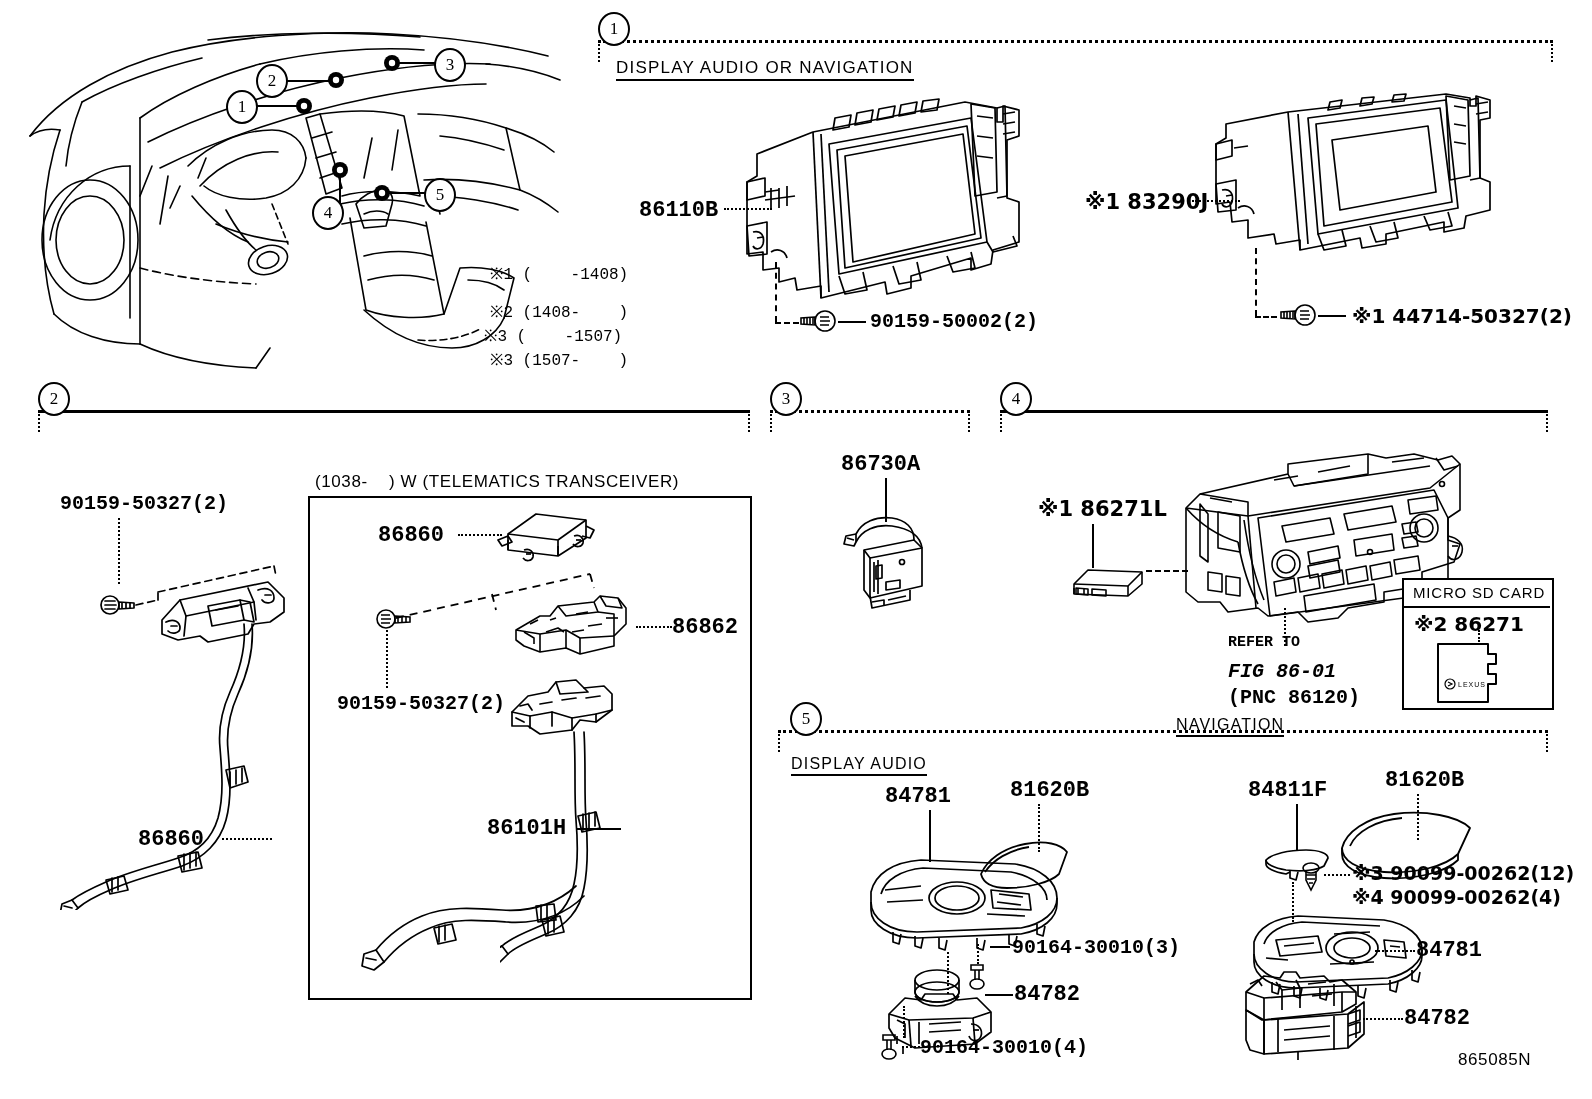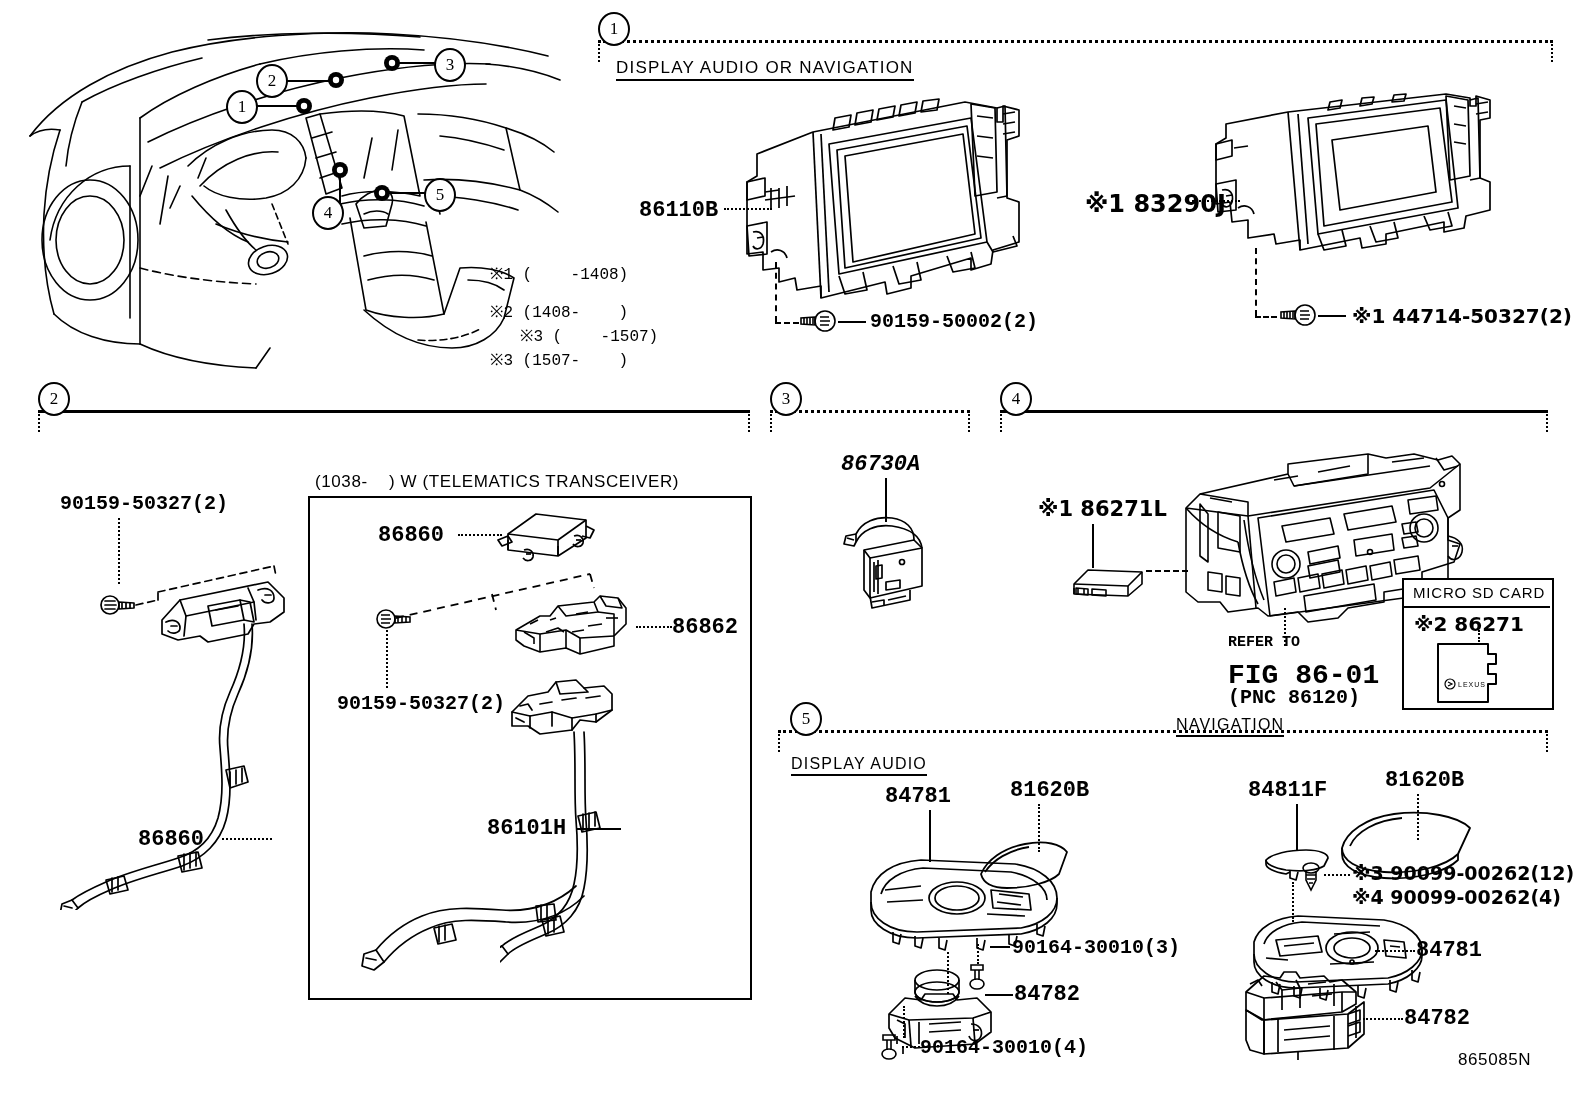--- a/index.html
+++ b/index.html
@@ -176,21 +176,21 @@
   </div>
 <div class="circnum" style="left:312px;top:196px;">
     <span>4</span>
   </div>
 <div class="circnum" style="left:424px;top:178px;">
     <span>5</span>
   </div>
 
 <div class="note" style="left:490px;top:262px;"><span>※1 (    -1408)</span></div>
 <div class="note" style="left:490px;top:300px;"><span>※2 (1408-    )</span></div>
-<div class="note" style="left:520px;top:324px;"><span>※3 (    -1507)</span></div>
+<div class="note" style="left:484px;top:324px;"><span>※3 (    -1507)</span></div>
 <div class="note" style="left:490px;top:348px;"><span>※3 (1507-    )</span></div>
 
 <div class="circnum" style="left:598px;top:12px;">
     <span>1</span>
   </div>
 <div class="ruledot" style="left:598px;top:40px;width:955px;"></div>
 <div class="vtickdot" style="left:598px;top:40px;height:22px;"></div>
 <div class="vtickdot" style="left:1551px;top:40px;height:22px;"></div>
 
 <div class="hdr" style="left:616px;top:58px;">DISPLAY AUDIO OR NAVIGATION</div>
@@ -296,21 +296,21 @@
 
   <path d="M110 142 L 116 158 L 138 154 L 134 138"></path>
   <path d="M162 134 L 168 150 L 190 146 L 186 130"></path>
   <path d="M216 124 L 222 138 L 244 134 L 240 120"></path>
   <path d="M26 56 L 40 54"></path>
   <path d="M30 116 C 36 112, 44 114, 46 122"></path>
  </g>
 </svg>
 </div>
 
-<div class="lbl kanji" style="left:1085px;top:190px;font-size:24px;">※1 83290J</div>
+<div class="lbl kanji" style="left:1085px;top:190px;font-size:21px;">※1 83290J</div>
 <div class="leaddot" style="left:1192px;top:200px;width:48px;"></div>
 
 <div class="abs" style="left:1275px;top:302px;width:46px;height:26px;">
 <svg width="46" height="26" viewBox="0 0 46 26">
  <g fill="none" stroke="#000" stroke-width="1.6">
   <ellipse cx="30" cy="13" rx="10" ry="10"></ellipse>
   <path d="M25 9 L 34 9 M25 13 L 35 13 M25 17 L 34 17"></path>
   <path d="M20 9 L 6 10 L 6 16 L 20 17 Z"></path>
   <path d="M9 10 L 9 16 M12 10 L 12 16 M15 10 L 15 16 M18 10 L 18 16"></path>
  </g>
@@ -510,21 +510,21 @@
 <div class="lbl" style="left:487px;top:816px;font-size:22px;">86101H</div>
 <div class="lead" style="left:577px;top:828px;width:44px;"></div>
 
 <div class="circnum" style="left:770px;top:382px;">
     <span>3</span>
   </div>
 <div class="ruledot" style="left:770px;top:410px;width:200px;"></div>
 <div class="vtickdot" style="left:770px;top:410px;height:22px;"></div>
 <div class="vtickdot" style="left:968px;top:410px;height:22px;"></div>
 
-<div class="lbl" style="left:841px;top:452px;font-size:22px;font-style:italic;">86730A</div>
+<div class="lbl" style="left:841px;top:452px;font-size:22px;">86730A</div>
 <div class="leadv" style="left:885px;top:478px;width:0;height:44px;"></div>
 
 <div class="abs" style="left:840px;top:510px;width:100px;height:100px;">
 <svg width="100" height="100" viewBox="0 0 100 100">
  <g fill="none" stroke="#000" stroke-width="1.7" stroke-linejoin="round">
 
   <path d="M16 24 C 22 12, 36 6, 52 8 C 66 10, 74 18, 74 30"></path>
   <path d="M16 32 C 22 20, 36 14, 52 16 C 66 18, 80 24, 82 38"></path>
   <path d="M16 24 L 6 26 L 4 34 L 14 36 L 16 32 Z"></path>
   <path d="M7 28 L 14 30"></path>
@@ -627,21 +627,21 @@
   <path d="M96 28 L 120 24"></path>
   <path d="M140 20 L 172 14"></path>
   <path d="M214 10 L 246 6"></path>
   <path d="M32 46 L 54 50"></path>
  </g>
 </svg>
 </div>
 
 <div class="leadvdot" style="left:1284px;top:608px;height:38px;"></div>
 <div class="lbl" style="left:1228px;top:634px;font-size:15px;">REFER TO</div>
-<div class="lbl" style="left:1228px;top:660px;font-size:28px;">FIG 86-01</div>
+<div class="lbl" style="left:1228px;top:660px;font-size:20px;font-style:italic;">FIG 86-01</div>
 <div class="lbl" style="left:1228px;top:686px;font-size:20px;">(PNC 86120)</div>
 
 <div class="boxsolid" style="left:1402px;top:578px;width:148px;height:128px;"></div>
 <div class="abs" style="left:1402px;top:606px;width:148px;height:0;border-top:2px solid #000;"></div>
 <div class="abs" style="left:1413px;top:584px;font-family:'Liberation Sans',sans-serif;font-size:15px;letter-spacing:0.8px;">MICRO SD CARD</div>
 <div class="lbl kanji" style="left:1414px;top:612px;font-size:20px;">※2 86271</div>
 
 <div class="abs" style="left:1430px;top:640px;width:100px;height:64px;">
 <svg width="100" height="64" viewBox="0 0 100 64">
  <g fill="none" stroke="#000" stroke-width="2" stroke-linejoin="round">

